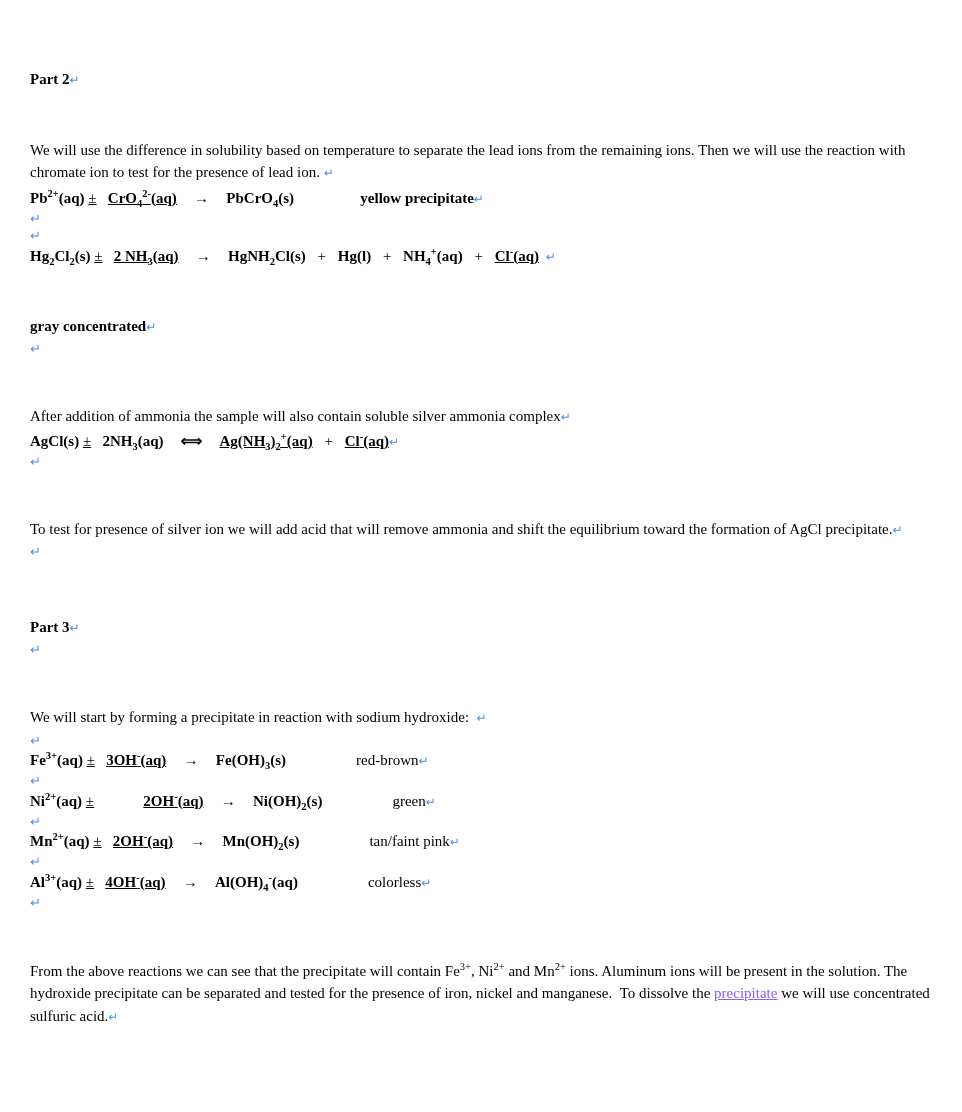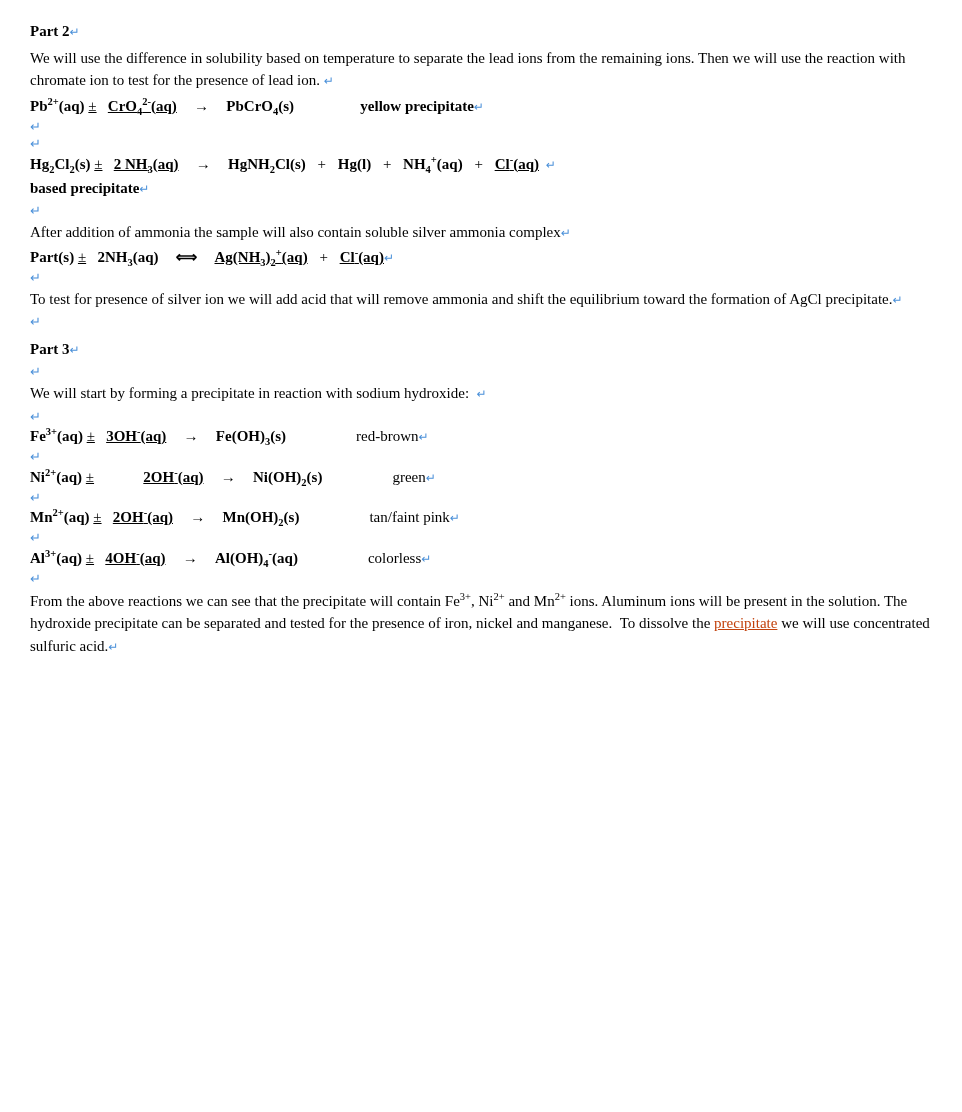--- a/index.html
+++ b/index.html
@@ -14,20 +14,21 @@
       color: #000;
       padding: 20px 30px;
       width: 962px;
     }
     .doc-content {
       max-width: 920px;
     }
     .paragraph {
       margin-bottom: 4px;
       line-height: 1.5;
+      margin-top: 48px;
     }
     .bold {
       font-weight: bold;
     }
     .underline {
       text-decoration: underline;
     }
     .return-mark {
       color: #4a90d9;
       font-size: 12px;
@@ -60,21 +61,21 @@
       line-height: 1.2;
       margin-bottom: 2px;
     }
     .plus-sign {
       margin: 0 8px;
     }
     .eq-container {
       margin: 2px 0;
     }
     a, .link-style {
-      color: #c2410c;
+      color: #8b5cf6;
       text-decoration: underline;
     }
   </style>
 </head>
 <body>
 
 <div class="doc-content">
 
   <div class="paragraph">
     <span class="bold">Part 2</span><span class="return-mark">↵</span>
@@ -111,32 +112,32 @@
       <span class="bold">Hg(l)</span>
       <span class="plus-sign">+</span>
       <span class="bold">NH<sub>4</sub><sup>+</sup>(aq)</span>
       <span class="plus-sign">+</span>
       <span class="bold" style="text-decoration:underline;">Cl<sup>-</sup>(aq)</span>
     </span>
     <span class="return-mark">&nbsp;↵</span>
   </div>
 
   <div class="paragraph">
-    <span class="bold">based precipitate</span><span class="return-mark">↵</span>
+    <span class="bold">gray concentrated</span><span class="return-mark">↵</span>
   </div>
 
   <div class="return-line">↵</div>
 
   <div class="paragraph">
     After addition of ammonia the sample will also contain soluble silver ammonia complex<span class="return-mark">↵</span>
   </div>
 
   <div class="eq-container">
     <span>
-      <span class="bold">Part(s)</span>&nbsp;<span style="text-decoration:underline;">±</span>&nbsp;&nbsp;
+      <span class="bold">AgCl(s)</span>&nbsp;<span style="text-decoration:underline;">±</span>&nbsp;&nbsp;
       <span class="bold" style="">2NH<sub>3</sub>(aq)</span>
     </span>
     <span class="double-arrow bold">&nbsp;&nbsp;⟺&nbsp;&nbsp;</span>
     <span>
       <span class="bold" style="text-decoration:underline;">Ag(NH<sub>3</sub>)<sub>2</sub><sup>+</sup>(aq)</span>
       <span class="plus-sign">+</span>
       <span class="bold" style="text-decoration:underline;">Cl<sup>-</sup>(aq)</span><span class="return-mark">↵</span>
     </span>
   </div>
 

